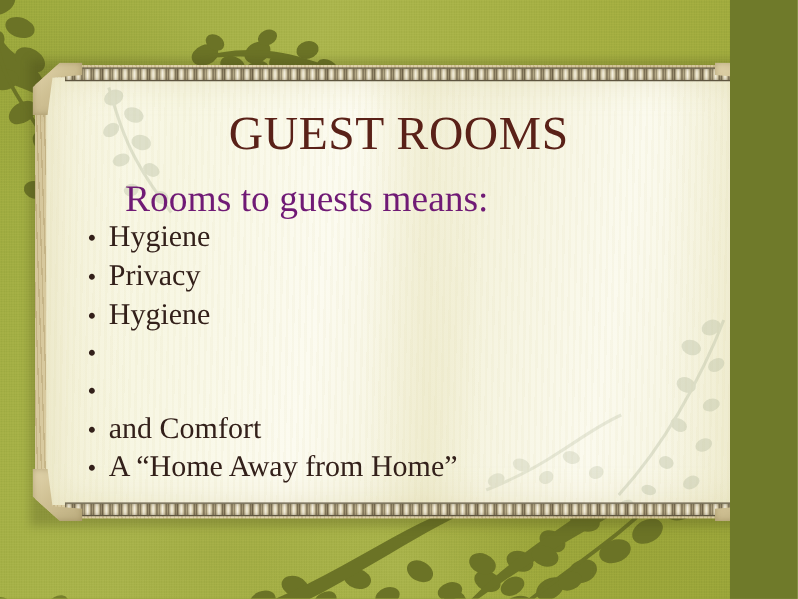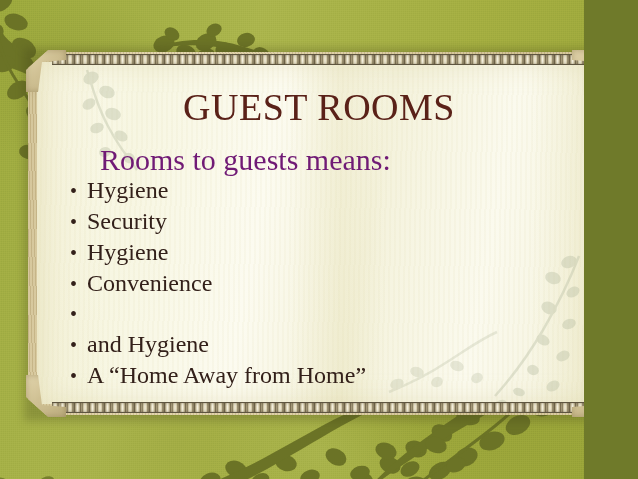--- a/index.html
+++ b/index.html
@@ -402,36 +402,35 @@
 
       <div id="intro-line">Rooms to guests means:</div>
 
       <ul id="bullet-list">
         <li>
           <span class="bullet-dot">•</span>
           <span>Hygiene</span>
         </li>
         <li>
           <span class="bullet-dot">•</span>
-          <span>Security</span>
+          <span>Privacy</span>
         </li>
         <li>
           <span class="bullet-dot">•</span>
           <span>Hygiene</span>
         </li>
         <li>
           <span class="bullet-dot">•</span>
-          <span>Convenience</span>
-        </li>
-        <li>
-          <span class="bullet-dot">•</span>
-        </li>
-        <li>
-          <span class="bullet-dot">•</span>
-          <span>and Hygiene</span>
+        </li>
+        <li>
+          <span class="bullet-dot">•</span>
+        </li>
+        <li>
+          <span class="bullet-dot">•</span>
+          <span>and Comfort</span>
         </li>
         <li>
           <span class="bullet-dot">•</span>
           <span>A “Home Away from Home”</span>
         </li>
       </ul>
 
     </div>
   </div>
 

